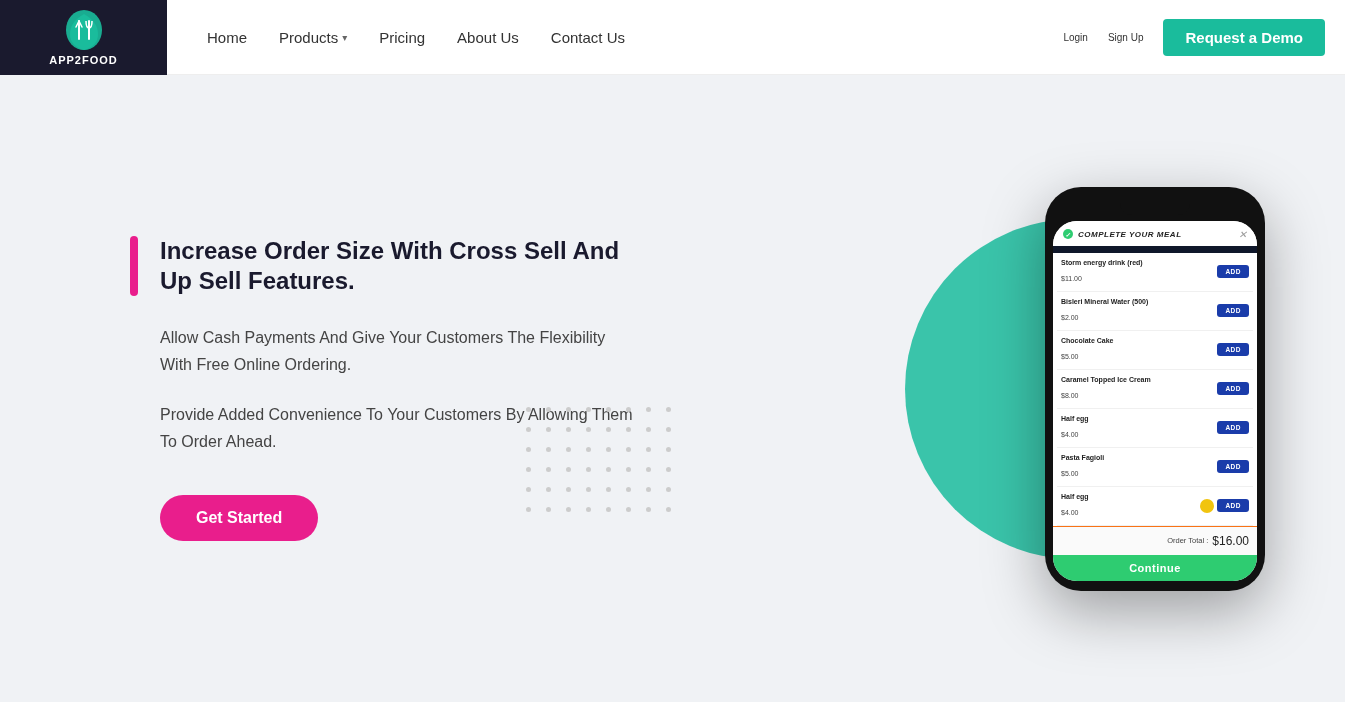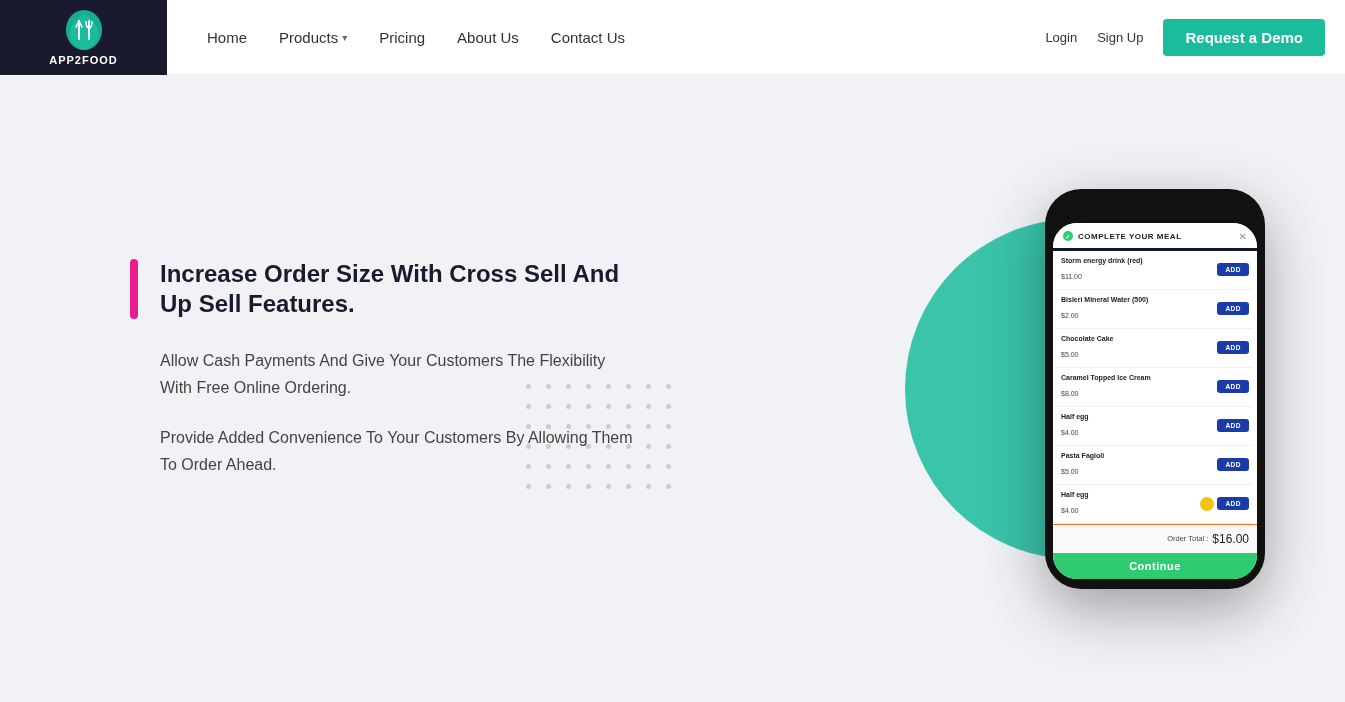--- a/index.html
+++ b/index.html
@@ -56,21 +56,21 @@
       font-size: 10px;
       color: #666;
     }
     .nav-actions {
       display: flex;
       align-items: center;
       gap: 20px;
     }
     .nav-action-link {
       color: #333;
-      font-size: 13px;
+      font-size: 10px;
       text-decoration: none;
       cursor: pointer;
     }
     .btn-demo {
       background: #1abc9c;
       color: #fff;
       border: none;
       border-radius: 4px;
       padding: 10px 22px;
       font-size: 15px;
@@ -192,21 +192,22 @@
       border-radius: 24px;
       overflow: hidden;
       position: relative;
     }
     .phone-top-bar {
       background: #fff;
       padding: 8px 10px 6px;
       display: flex;
       align-items: center;
       justify-content: space-between;
-      border-bottom: 3px solid #0f172a;
+      border-bottom: 7px solid #0f172a;
+      font-style: italic;
     }
     .phone-top-bar-title {
       display: flex;
       align-items: center;
       gap: 5px;
       font-size: 8px;
       font-weight: 800;
       color: #222;
       text-transform: uppercase;
       letter-spacing: 0.5px;
@@ -345,20 +346,21 @@
     <button class="btn-demo">Request a Demo</button>
   </div>
 </nav>
 
 <section class="hero">
   <div class="hero-left">
     <div class="accent-bar"></div>
     <h1 class="hero-title">Increase Order Size With Cross Sell And Up Sell Features.</h1>
     <p class="hero-desc">Allow Cash Payments And Give Your Customers The Flexibility With Free Online Ordering.</p>
     <p class="hero-desc2">Provide Added Convenience To Your Customers By Allowing Them To Order Ahead.</p>
+    <button class="btn-started">Get Started</button>
 
     
     <div class="dot-grid">
       <div class="dot"></div>
         <div class="dot"></div>
         <div class="dot"></div>
         <div class="dot"></div>
         <div class="dot"></div>
         <div class="dot"></div>
         <div class="dot"></div>

